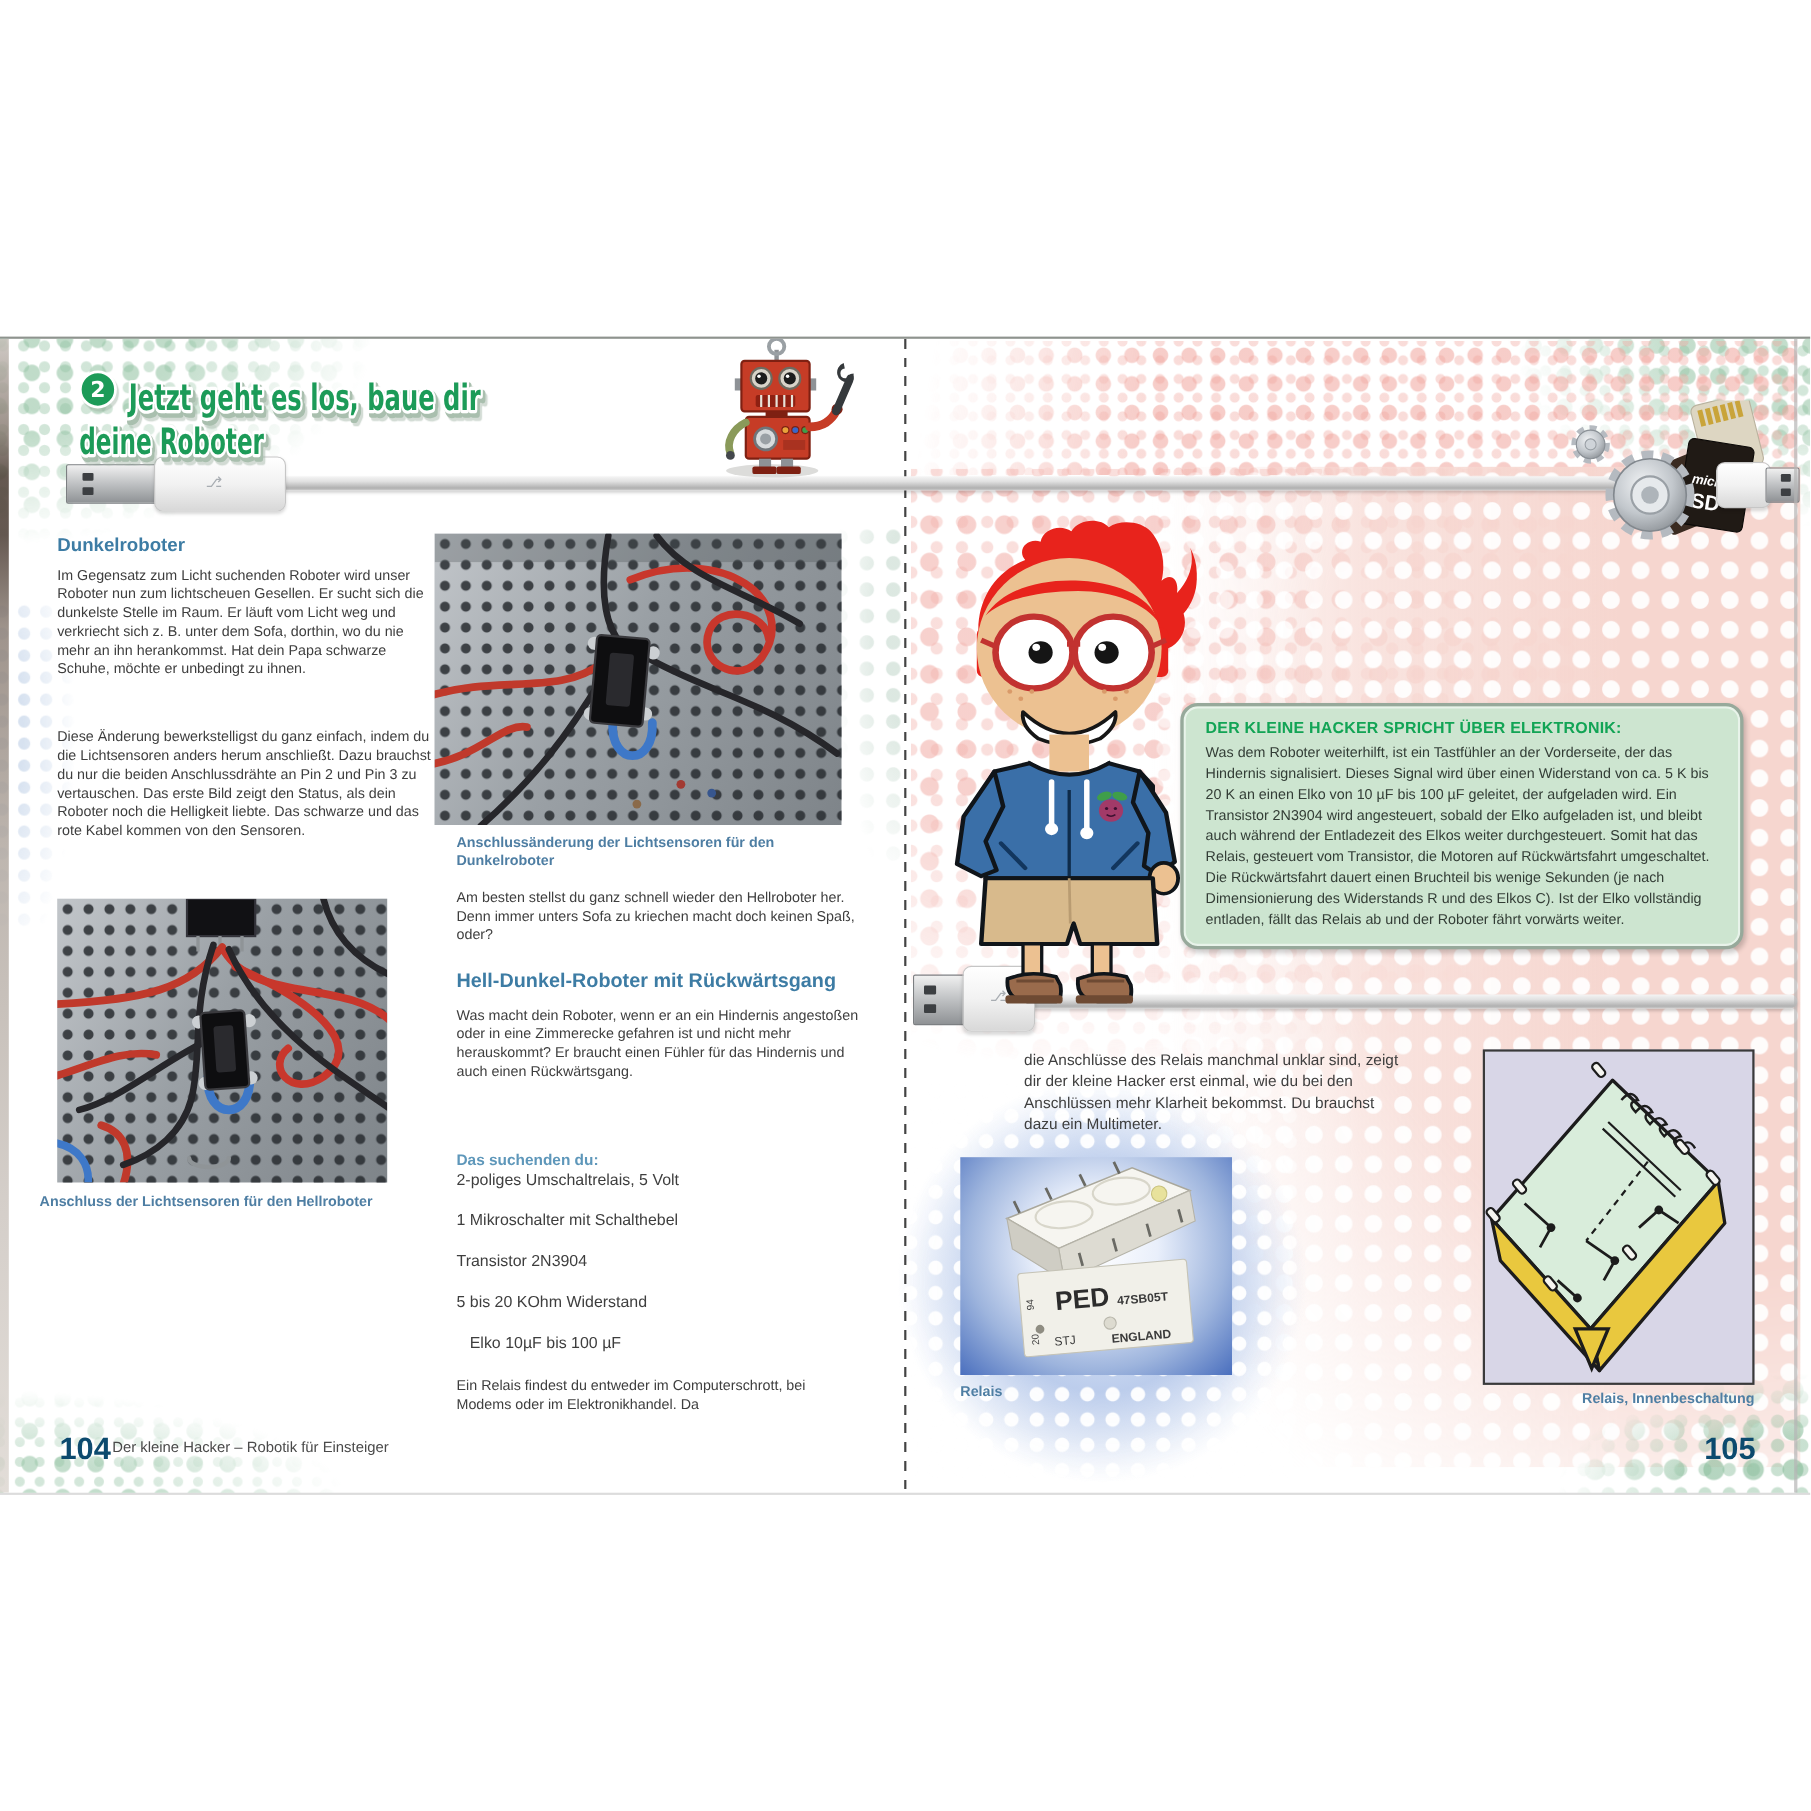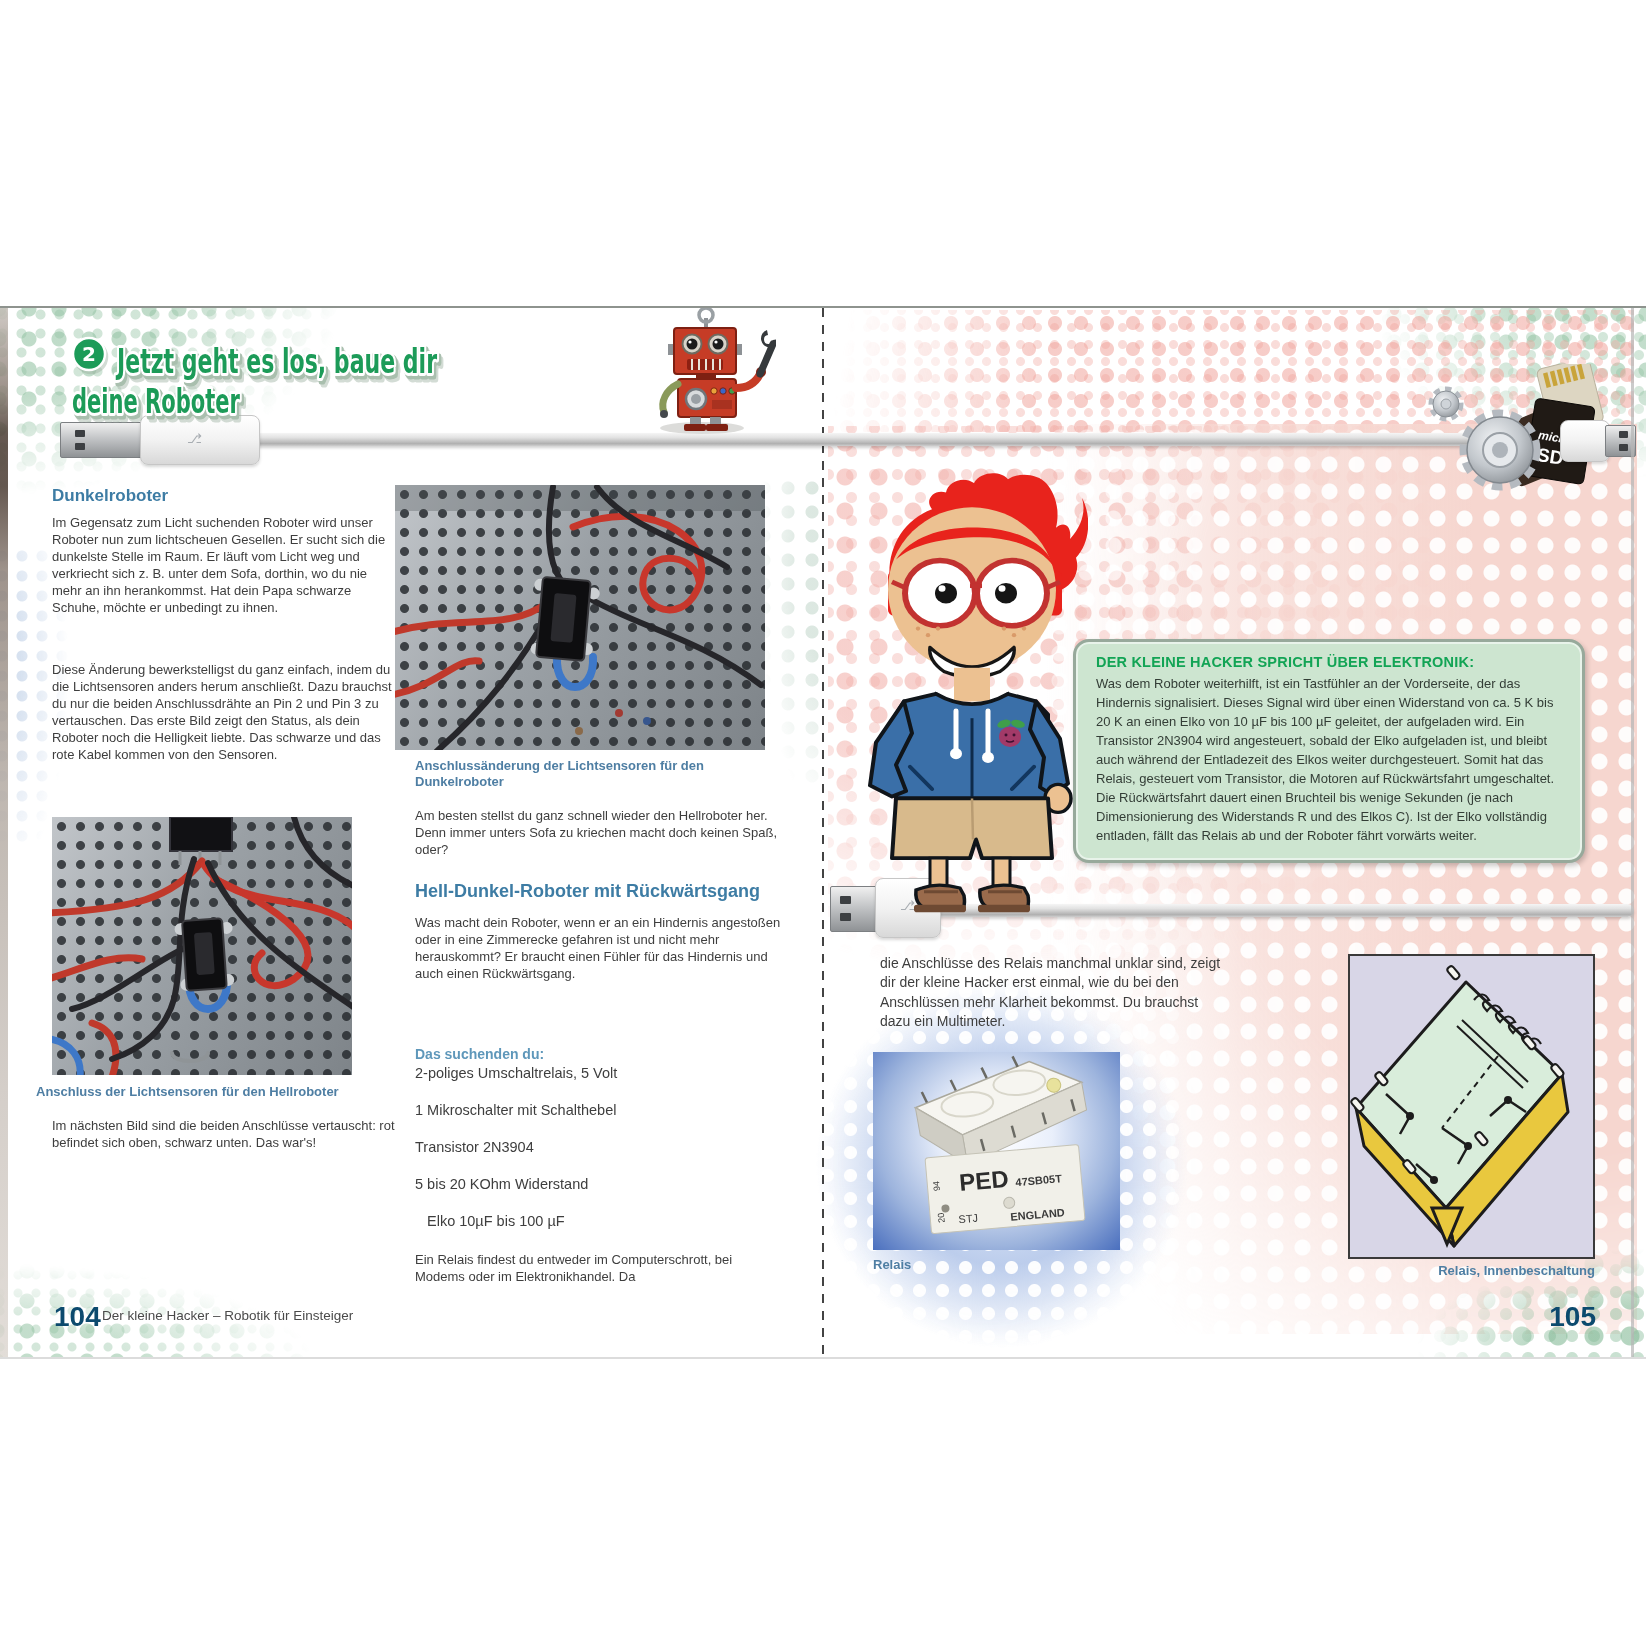--- a/index.html
+++ b/index.html
@@ -313,21 +313,20 @@
           <circle cx="-2" cy="8" r="6" fill="#ccd0d3"></circle>
             <circle cx="44" cy="10" r="6" fill="#ccd0d3"></circle>
           <circle cx="0" cy="64" r="6" fill="#ccd0d3"></circle>
             <circle cx="42" cy="62" r="6" fill="#ccd0d3"></circle>
           <rect width="40" height="70" rx="4" fill="#0e0e10" stroke="#3a3a3e" stroke-width="2"></rect>
           <rect x="11" y="13" width="18" height="42" rx="3" fill="#2a2a2e"></rect>
         </g>
       </svg>
     </div>
     <div class="caption" style="left:36px;top:776px;width:345px;">Anschluss der Lichtsensoren für den Hellroboter</div>
-    <div class="body-txt" style="left:52px;top:809px;width:345px;">Im nächsten Bild sind die beiden Anschlüsse vertauscht: rot befindet sich oben, schwarz unten. Das war's!</div>
 
     <div class="foot-num" style="left:54px;top:993px;">104</div>
     <div class="foot-text" style="left:102px;top:1000px;">Der kleine Hacker – Robotik für Einsteiger</div>
 
     <div class="cable cable2"></div>
     <div class="usb-metal" style="left:830px;top:578px;width:48px;height:44px;">
       <div class="usb-hole" style="left:9px;top:9px;width:11px;height:8px;"></div>
       <div class="usb-hole" style="left:9px;top:26px;width:11px;height:8px;"></div>
     </div>
     <div class="usb-body" style="left:875px;top:570px;width:64px;height:58px;">
@@ -390,21 +389,21 @@
         <rect x="126" y="466" width="52" height="8" rx="3" fill="#6e4a33"></rect>
         <path d="M136,452 L170,452" stroke="#6e4a33" stroke-width="3"></path>
       </g>
     </svg>
 
     <div class="infobox">
       <div class="infobox-title">DER KLEINE HACKER SPRICHT ÜBER ELEKTRONIK:</div>
       <div class="infobox-body">Was dem Roboter weiterhilft, ist ein Tastfühler an der Vorderseite, der das Hindernis signalisiert. Dieses Signal wird über einen Widerstand von ca. 5 K bis 20 K an einen Elko von 10 µF bis 100 µF geleitet, der aufgeladen wird. Ein Transistor 2N3904 wird angesteuert, sobald der Elko aufgeladen ist, und bleibt auch während der Entladezeit des Elkos weiter durchgesteuert. Somit hat das Relais, gesteuert vom Transistor, die Motoren auf Rückwärtsfahrt umgeschaltet. Die Rückwärtsfahrt dauert einen Bruchteil bis wenige Sekunden (je nach Dimensionierung des Widerstands R und des Elkos C). Ist der Elko vollständig entladen, fällt das Relais ab und der Roboter fährt vorwärts weiter.</div>
     </div>
 
-    <div class="body-txt-lg" style="left:880px;top:646px;width:352px;">die Anschlüsse des Relais manchmal unklar sind, zeigt dir der kleine Hacker erst einmal, wie du bei den Anschlüssen mehr Klarheit bekommst. Du brauchst dazu ein Multimeter.</div>
+    <div class="body-txt-lg" style="left:931px;top:646px;width:352px;">die Anschlüsse des Relais manchmal unklar sind, zeigt dir der kleine Hacker erst einmal, wie du bei den Anschlüssen mehr Klarheit bekommst. Du brauchst dazu ein Multimeter.</div>
 
     <div class="relais-photo">
       <svg viewBox="0 0 247 198">
         <g transform="translate(38,14) rotate(-6)">
           <polygon points="0,42 118,8 168,34 44,74" fill="#f6f5f0" stroke="#aaa89c" stroke-width="1.5"></polygon>
           <polygon points="44,74 168,34 170,62 46,104" fill="#dddbd2" stroke="#b5b3a8"></polygon>
           <polygon points="0,42 44,74 46,104 2,70" fill="#cfcdc4" stroke="#b5b3a8"></polygon>
           <ellipse cx="52" cy="44" rx="26" ry="12" fill="none" stroke="#d8d6ca" stroke-width="2"></ellipse>
           <ellipse cx="106" cy="28" rx="26" ry="12" fill="none" stroke="#d8d6ca" stroke-width="2"></ellipse>
           <circle cx="140" cy="34" r="7" fill="#e8e29c" stroke="#c9c27c"></circle>

